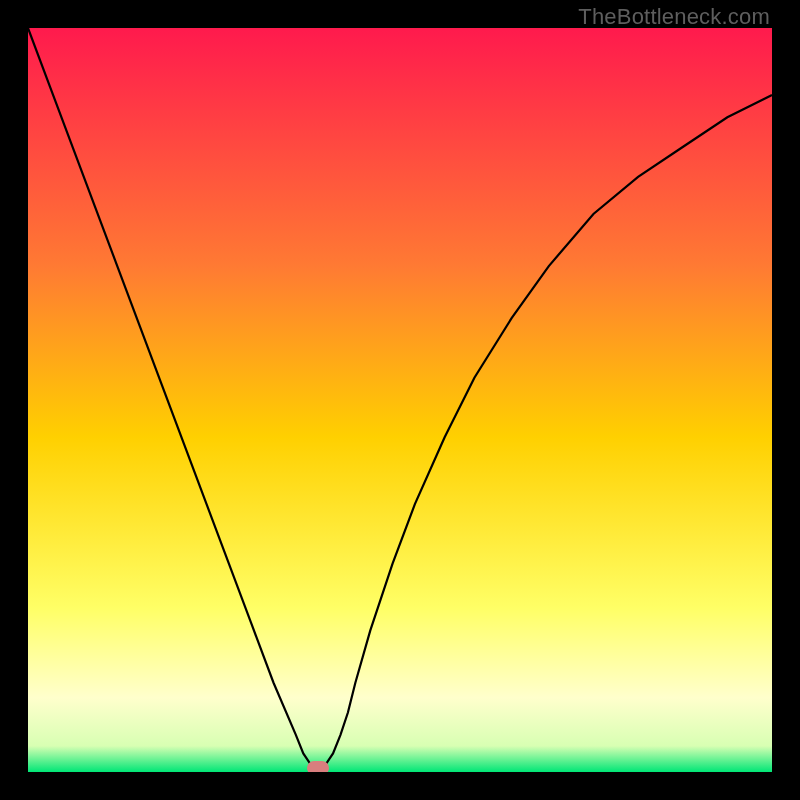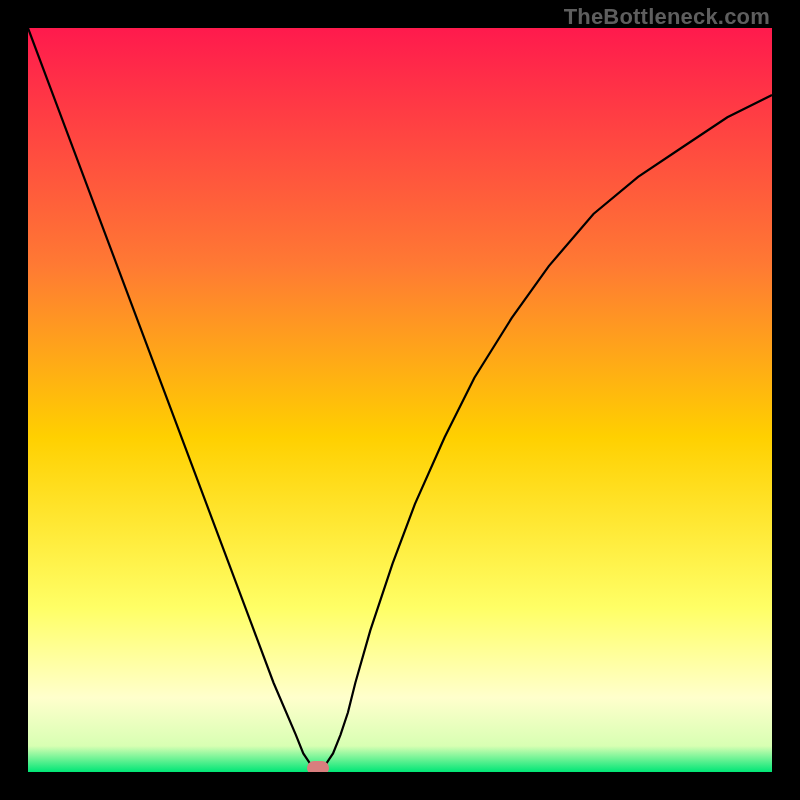--- a/index.html
+++ b/index.html
@@ -33,21 +33,21 @@
     top: 0;
     width: 744px;
     height: 744px;
   }
   .watermark {
     position: absolute;
     top: 4px;
     right: 30px;
     color: #5e5e5e;
     font-size: 22px;
-    font-weight: 700;
+    font-weight: 400;
     letter-spacing: 0.2px;
   }
   svg.curve {
     position: absolute;
     left: 0;
     top: 0;
     width: 744px;
     height: 744px;
   }
   .marker {

